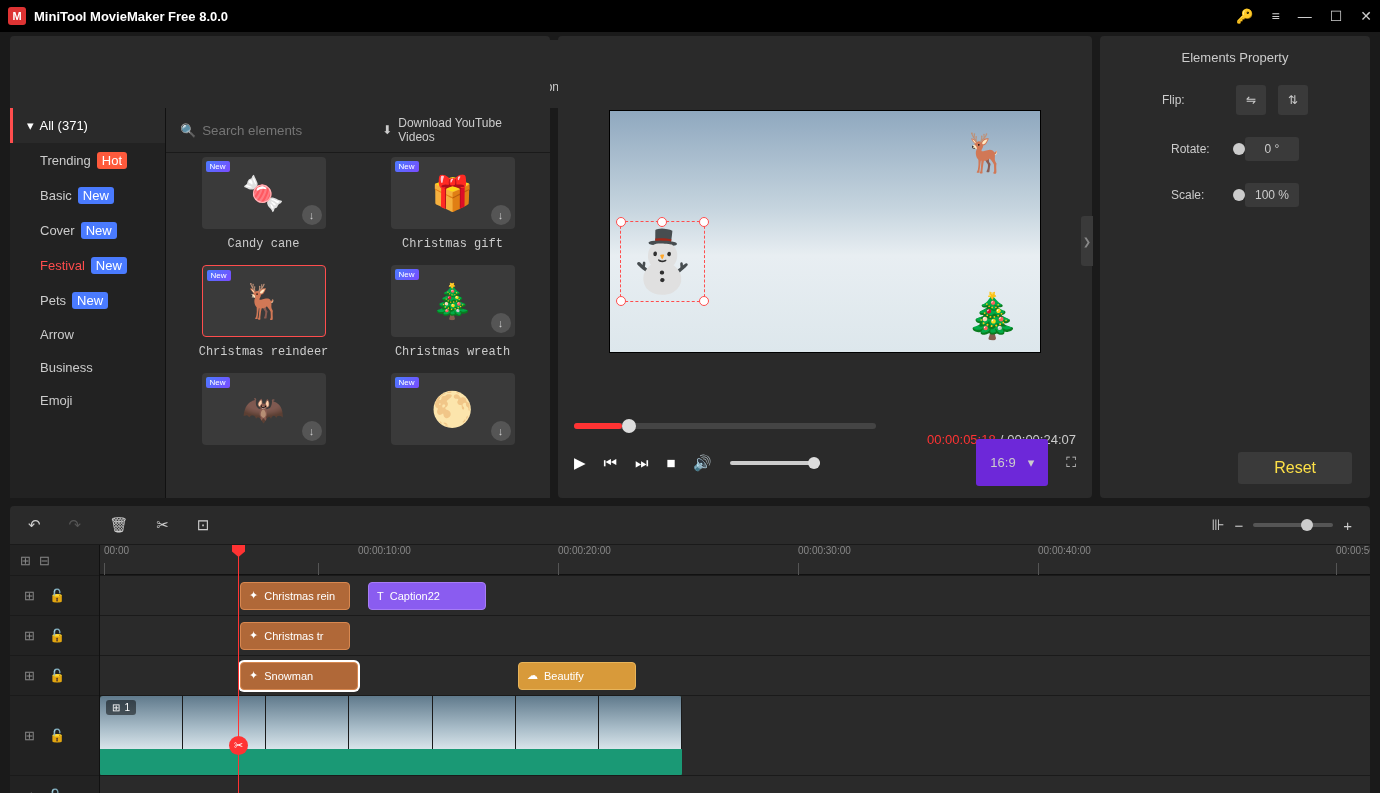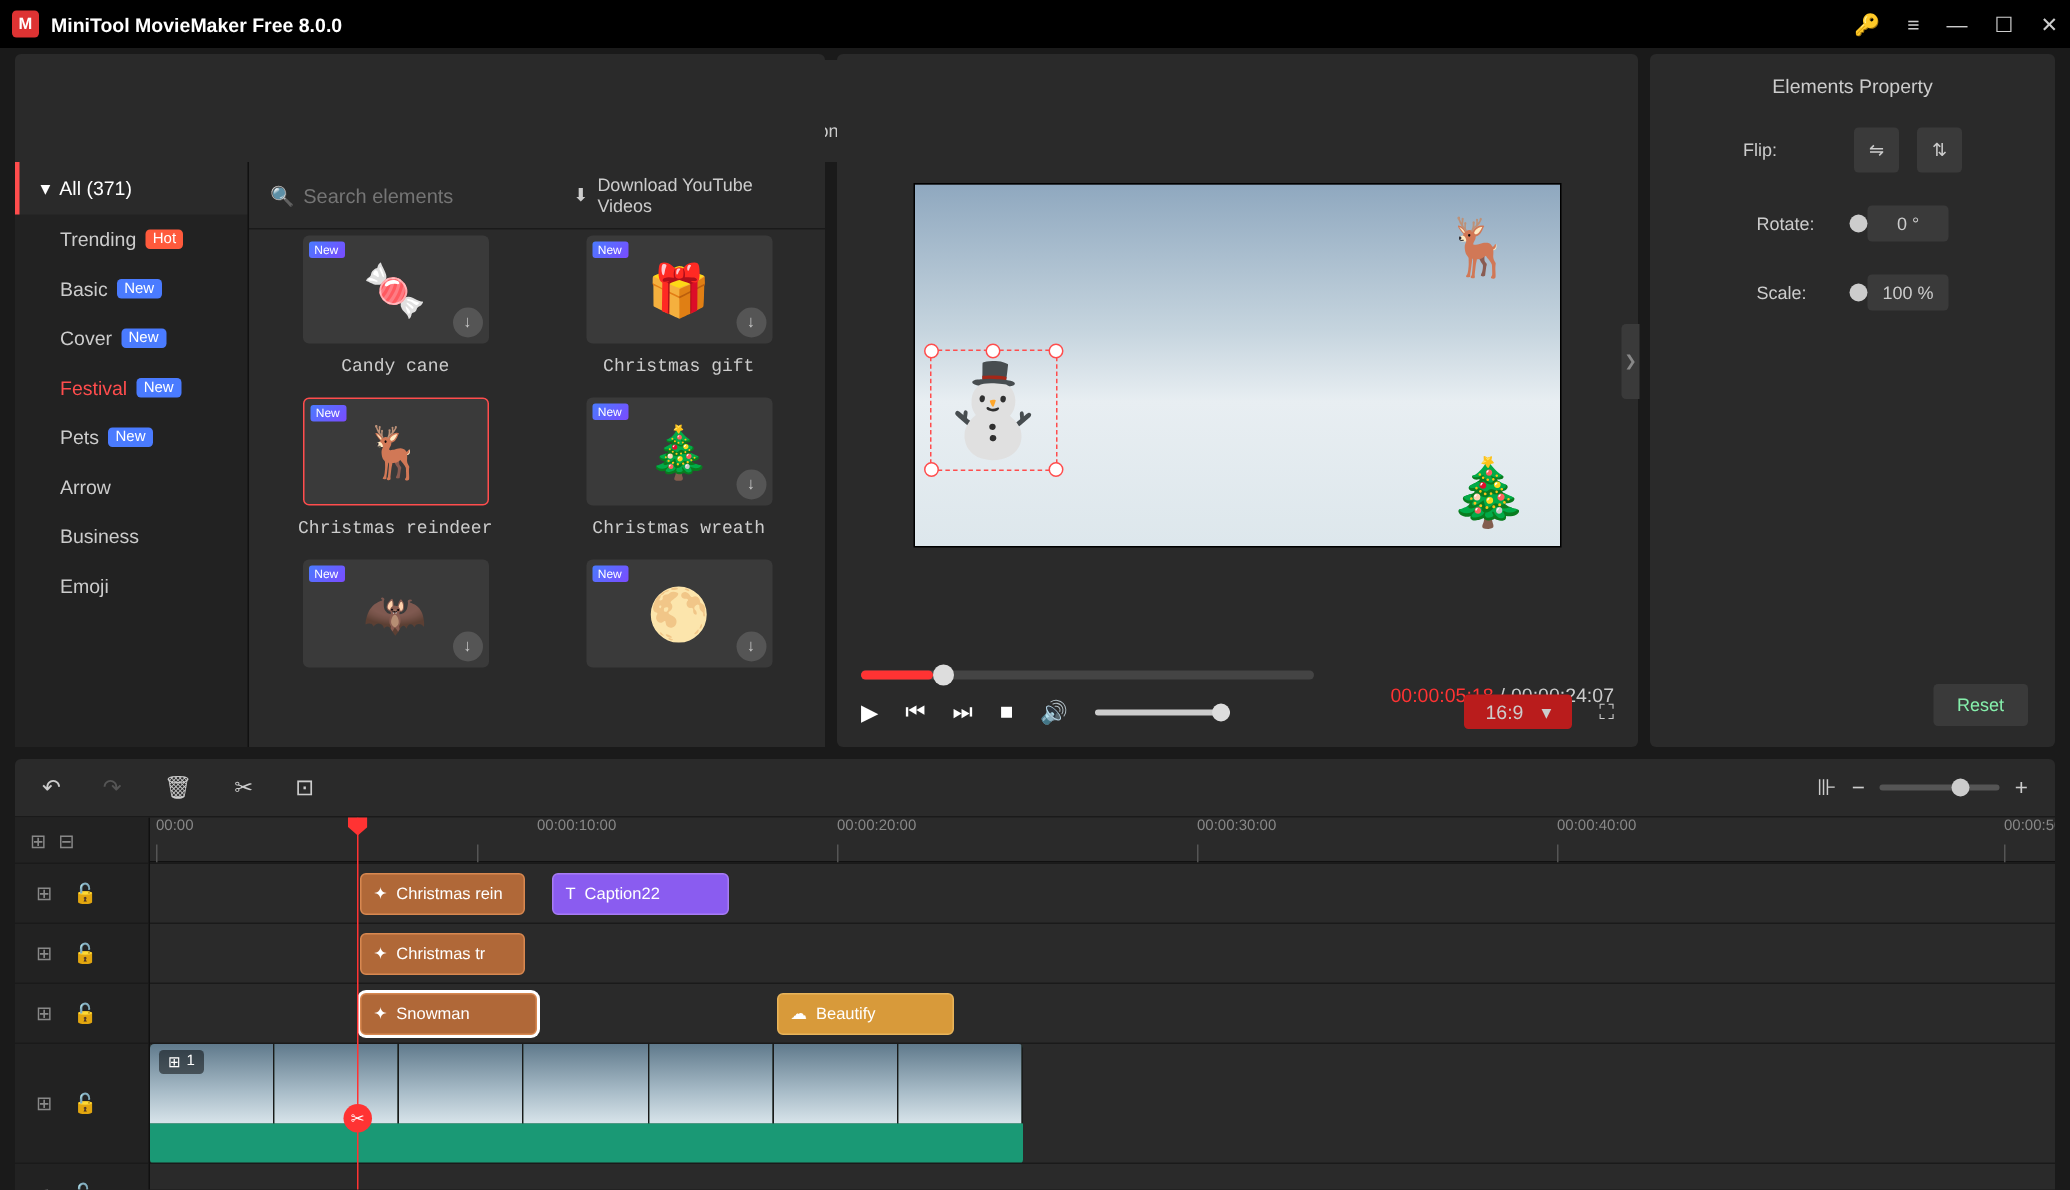--- a/index.html
+++ b/index.html
@@ -24,21 +24,21 @@
 .panel { background: #2a2a2a; border-radius: 4px; }
 
 
 .main-row { display: flex; gap: 8px; padding: 0 10px 8px 10px; height: 398px; }
 .left-panel { width: 540px; display: flex; flex-direction: column; }
 .left-top { display: flex; height: 100%; }
 .sidebar { width: 156px; background: #222; border-right: 1px solid #111; overflow-y: auto; }
 .sidebar-head { background: #2a2a2a; padding: 10px 14px; color: #fff; border-left: 3px solid #ff4d4d; display: flex; align-items: center; gap: 6px; }
 .sidebar-item { padding: 9px 18px 9px 30px; color: #ccc; cursor: pointer; display: flex; align-items: center; gap: 6px; font-size: 13px; }
 .sidebar-item.active { color: #ff4d4d; }
-.badge { font-size: 10px; padding: 1px 5px; border-radius: 3px; color: #fff; text-align: center; }
+.badge { font-size: 13px; padding: 1px 5px; border-radius: 3px; color: #fff; text-align: center; }
 .badge.hot { background: #ff5a3c; }
 .badge.new { background: #4a7bff; }
 
 .elements-area { flex: 1; display: flex; flex-direction: column; background: #2a2a2a; }
 .elements-header { display: flex; align-items: center; padding: 8px 14px; gap: 20px; border-bottom: 1px solid #1a1a1a; }
 .search-box { flex: 1; display: flex; align-items: center; gap: 6px; color: #888; }
 .search-box input { background: transparent; border: none; color: #ccc; outline: none; width: 160px; }
 .dl-link { display: flex; align-items: center; gap: 6px; color: #ccc; font-size: 12px; cursor: pointer; }
 
 .elements-grid { flex: 1; overflow-y: auto; padding: 4px 18px; display: grid; grid-template-columns: 1fr 1fr; gap: 14px 30px; align-content: start; }
@@ -62,33 +62,33 @@
 .player-timeline { margin-top: 12px; }
 .seek { position: relative; height: 6px; background: #444; border-radius: 3px; }
 .seek-fill { position: absolute; height: 100%; background: #ff3333; width: 16%; border-radius: 3px; }
 .seek-thumb { position: absolute; left: 16%; top: -4px; width: 14px; height: 14px; background: #ddd; border-radius: 7px; }
 .time-row { display: flex; justify-content: flex-end; gap: 4px; margin-top: 6px; font-size: 13px; align-items: center; }
 .time-current { color: #ff3333; }
 .player-controls { display: flex; align-items: center; gap: 18px; margin-top: 10px; }
 .pc-btn { color: #fff; font-size: 15px; cursor: pointer; }
 .vol-slider { width: 90px; height: 4px; background: #ccc; border-radius: 2px; position: relative; }
 .vol-slider::after { content:''; position: absolute; right: 0; top: -4px; width: 12px; height: 12px; background: #ddd; border-radius: 6px; }
-.aspect-sel { margin-left: auto; background: #b91c1c; padding: 4px 14px; border-radius: 3px; display: flex; align-items: center; gap: 12px; cursor: pointer; }
+.aspect-sel { margin-left: auto; background: #6d28d9; padding: 16px 14px; border-radius: 3px; display: flex; align-items: center; gap: 12px; cursor: pointer; }
 .fs-btn { color: #ccc; font-size: 14px; cursor: pointer; }
 
 
 .props-panel { width: 270px; padding: 14px 18px; display: flex; flex-direction: column; align-items: center; }
 .props-head { color: #ccc; margin-bottom: 20px; }
 .prop-row { display: flex; align-items: center; gap: 12px; margin-bottom: 22px; }
 .prop-label { width: 50px; font-size: 12px; color: #ccc; }
 .flip-btn { width: 30px; height: 30px; background: #3a3a3a; border-radius: 3px; display: flex; align-items: center; justify-content: center; color: #ccc; cursor: pointer; font-size: 12px; }
 .prop-slider { flex: 1; height: 4px; background: #555; border-radius: 2px; position: relative; }
 .prop-slider .th { position: absolute; width: 12px; height: 12px; background: #ccc; border-radius: 6px; top: -4px; }
 .prop-value { width: 54px; background: #3a3a3a; text-align: center; padding: 5px 0; border-radius: 3px; font-size: 12px; }
-.reset-btn { margin-top: auto; align-self: flex-end; background: #3a3a3a; color: #86efac; padding: 7px 16px; border-radius: 3px; cursor: pointer; font-size: 12px; }
+.reset-btn { margin-top: auto; align-self: flex-end; background: #3a3a3a; color: #fde047; padding: 7px 36px; border-radius: 3px; cursor: pointer; font-size: 16px; }
 
 
 .timeline-area { background: #2a2a2a; margin: 0 10px 10px 10px; border-radius: 4px; height: 345px; display: flex; flex-direction: column; }
 .tl-toolbar { display: flex; align-items: center; padding: 10px 18px; gap: 28px; border-bottom: 1px solid #1a1a1a; }
 .tl-tool { color: #ccc; font-size: 15px; cursor: pointer; }
 .tl-tool.disabled { color: #555; }
 .tl-zoom { margin-left: auto; display: flex; align-items: center; gap: 10px; }
 .zoom-slider { width: 80px; height: 4px; background: #555; border-radius: 2px; position: relative; }
 .zoom-slider::after { content:''; position: absolute; left: 60%; top: -4px; width: 12px; height: 12px; background: #ccc; border-radius: 6px; }
 

